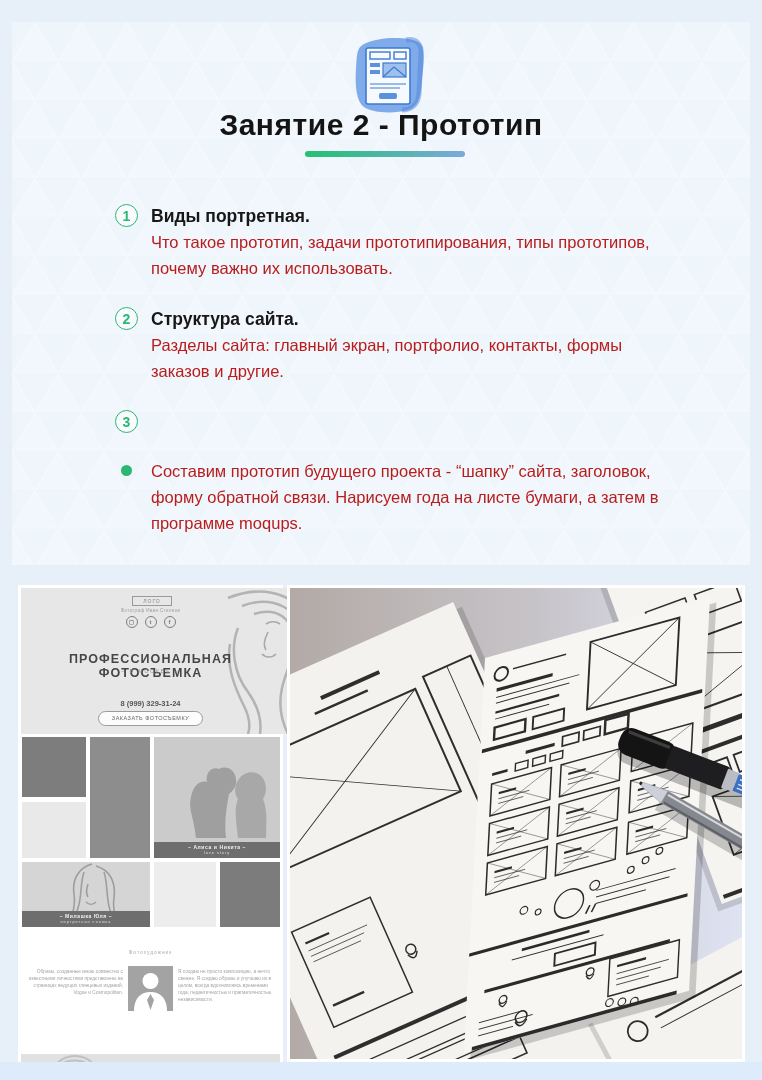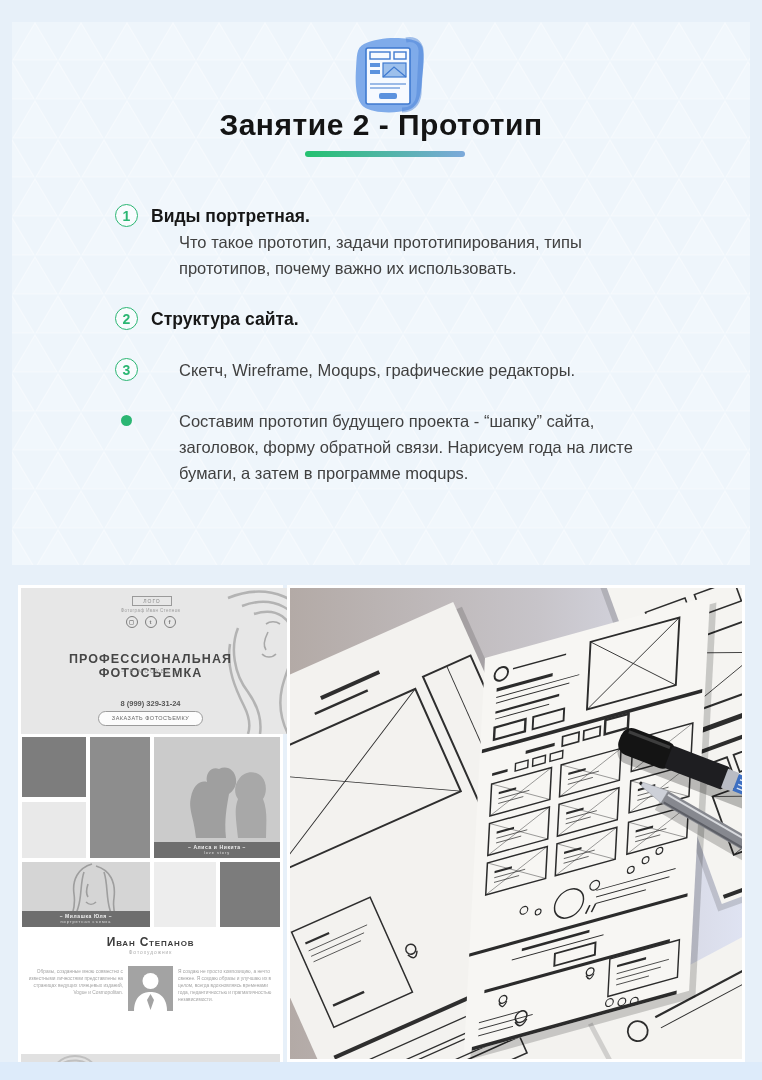--- a/index.html
+++ b/index.html
@@ -20,21 +20,21 @@
   
   .agenda { position:absolute; left:115px; top:203px; width:570px; }
   .agenda-item { display:flex; align-items:flex-start; }
   .agenda-item + .agenda-item { margin-top:25px; }
   .marker { flex:0 0 auto; width:23px; height:23px; border:1.5px solid #2bb673; border-radius:50%;
     color:#2bb673; font-size:14px; font-weight:bold; display:flex; align-items:center; justify-content:center;
     background:rgba(255,255,255,.55); margin-top:1px; }
   .marker.dot { width:11px; height:11px; border:none; background:#2bb673; margin:7px 6px 0 6px; font-size:0; color:transparent; }
   .agenda-text { margin-left:13px; width:520px; }
   .agenda-title { font-size:17.5px; font-weight:bold; color:#171717; line-height:26px; }
-  .agenda-body { font-size:16.5px; color:#404040; line-height:26px;margin-left:28px; }
+  .agenda-body { font-size:16.5px; color:#b91c1c; line-height:26px; }
 
   
   .mockup { position:absolute; left:18px; top:585px; width:265px; height:477px; background:#fff; }
   .mockup * { position:absolute; }
   .m-header { left:3px; top:3px; width:301px; height:146px; background:#e7e7e7; overflow:hidden; }
   .m-hair { right:-4px; top:0; width:118px; height:146px; }
   .m-logo { left:111px; top:8px; width:40px; height:10px; border:1px solid #9a9a9a; text-align:center;
     font-size:5px; line-height:8px; color:#8a8a8a; letter-spacing:1px; }
   .m-logocap { left:0; top:20px; width:259px; text-align:center; font-size:4.5px; color:#9e9e9e; letter-spacing:.4px; }
   .m-social { left:0; top:28px; width:259px; display:flex; justify-content:center; gap:7px; position:absolute; }
@@ -120,26 +120,26 @@
       <span class="marker">1</span>
       <div class="agenda-text">
         <div class="agenda-title">Виды портретная.</div>
         <div class="agenda-body">Что такое прототип, задачи прототипирования, типы прототипов, почему важно их использовать.</div>
       </div>
     </div>
     <div class="agenda-item">
       <span class="marker">2</span>
       <div class="agenda-text">
         <div class="agenda-title">Структура сайта.</div>
+        <div class="agenda-body">Разделы сайта: главный экран, портфолио, контакты, формы заказов и другие.</div>
       </div>
     </div>
     <div class="agenda-item">
       <span class="marker">3</span>
       <div class="agenda-text">
-        <div class="agenda-body">Скетч, Wireframe, Moqups, графические редакторы.</div>
       </div>
     </div>
     <div class="agenda-item">
       <span class="marker dot">•</span>
       <div class="agenda-text">
         <div class="agenda-body">Составим прототип будущего проекта - “шапку” сайта, заголовок, форму обратной связи. Нарисуем года на листе бумаги, а затем в программе moqups.</div>
       </div>
     </div>
   </div>
 
@@ -196,21 +196,20 @@
         </g>
       </svg>
       <div class="cap">
         <span class="c1">– Милашка Юля –</span>
         <span class="c2">портретная съемка</span>
       </div>
     </div>
     <div class="tile t6"></div>
     <div class="tile t7"></div>
 
-    <div class="m-name">Иван Степанов</div>
     <div class="m-role">Фотохудожник</div>
     <div class="m-colL">Образы, созданные мною совместно с известными личностями представлены на страницах ведущих глянцевых изданий, Vogue и Cosmopolitan.</div>
     <svg class="m-avatar" viewBox="0 0 45 45">
       <rect width="45" height="45" fill="#a3a3a3"></rect>
       <circle cx="22.5" cy="15" r="8" fill="#ffffff"></circle>
       <path d="M6,45 C6,31 14,26 22.5,26 C31,26 39,31 39,45 Z" fill="#ffffff"></path>
       <path d="M22.5,28 L19,34 L22.5,44 L26,34 Z" fill="#a3a3a3"></path>
     </svg>
     <div class="m-colR">Я создаю не просто композицию, а нечто свежее. Я создаю образы и улучшаю их в целом, всегда вдохновляясь временами года, педантичностью и прагматичностью независимости.</div>
 

